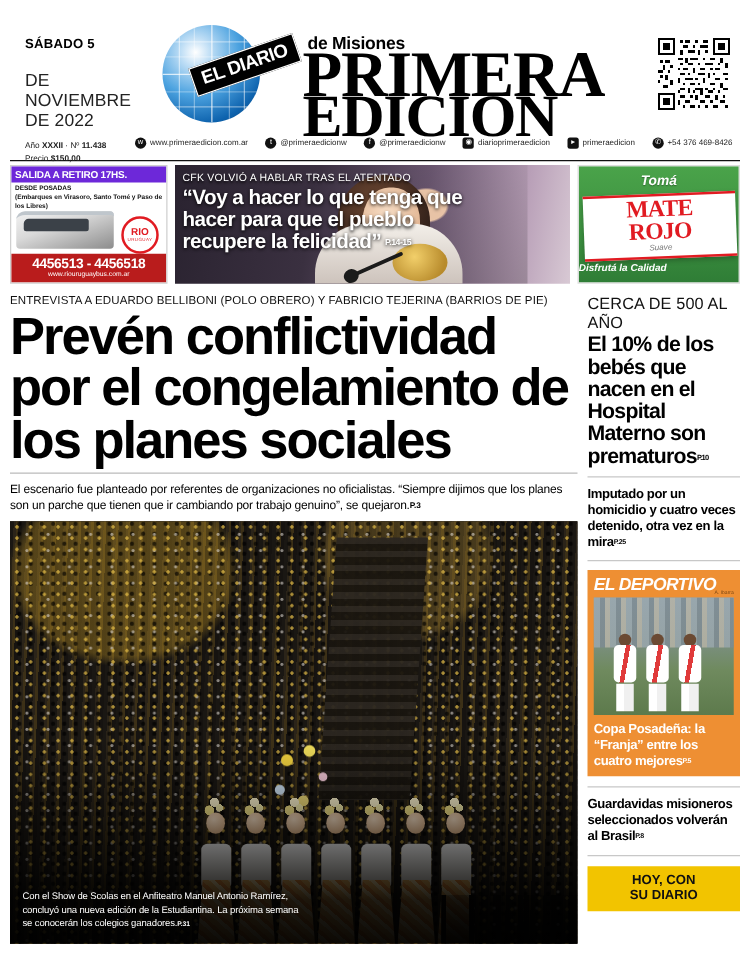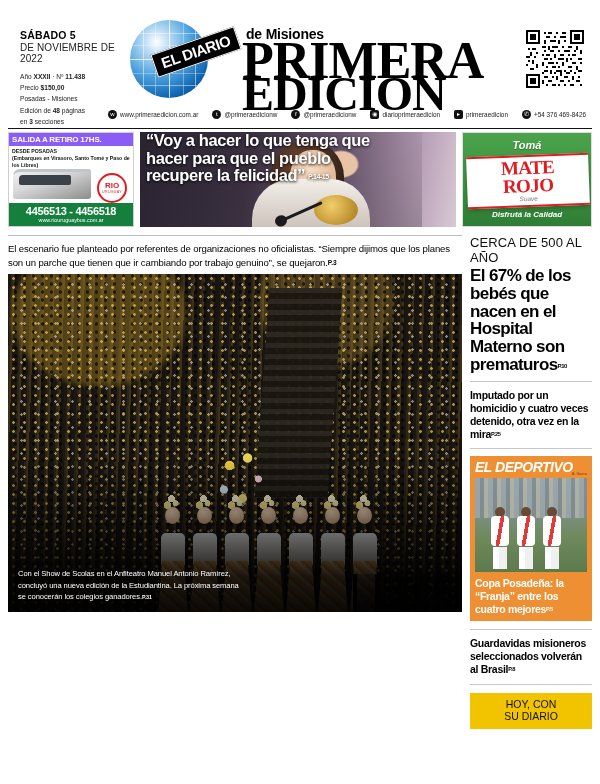--- a/index.html
+++ b/index.html
@@ -11,21 +11,21 @@
     overflow: hidden;
   }
   .page { position: relative; width: 600px; height: 784px; background:#fff; }
 
   
   .masthead { position: relative; height: 128px; padding: 0 8px; }
   .md-date {
     position: absolute; left: 20px; top: 30px; width: 108px;
   }
   .md-day { font-size: 10.5px; font-weight: 700; letter-spacing: .2px; line-height: 1.1; }
-  .md-month { font-size: 10px; letter-spacing: .1px; margin-top: 0; color:#222; }
+  .md-month { font-size: 14px; letter-spacing: .1px; margin-top: 14px; color:#222; }
   .md-meta { margin-top: 7px; font-size: 6.6px; line-height: 1.72; color: #222; }
   .md-meta b { font-weight: 700; }
 
   .md-logo {
     position: absolute; left: 130px; top: 16px; width: 340px; height: 92px;
   }
   .globe {
     position: absolute; left: 0; top: 4px; width: 78px; height: 78px;
     border-radius: 50%;
     background:
@@ -88,42 +88,42 @@
   }
   .soc-ico.sq { border-radius: 2px; }
   .rule { height: 1.2px; background: #111; margin: 0 8px; }
 
   
   .strip { display: flex; gap: 6px; padding: 3px 8px 0; height: 98px; }
   .ad-bus {
     width: 126px; border: 1px solid #cfcfcf; background: #fff;
     position: relative; overflow: hidden;
   }
-  .bus-top { background:#8b5cf6; color:#fff; font-size:8px; font-weight:700; padding:2px 3px; letter-spacing:-.2px;}
+  .bus-top { background:#6d28d9; color:#fff; font-size:8px; font-weight:700; padding:2px 3px; letter-spacing:-.2px;}
   .bus-sub { font-size:5.2px; font-weight:700; color:#e11b22; padding:2px 3px 0; line-height:1.35; }
   .bus-sub span { color:#111; display:block; }
   .bus-img {
     position:absolute; left:4px; top:36px; width:78px; height:30px;
     background: linear-gradient(160deg,#f2f2f2 0%,#d9d9d9 40%,#8c8c8c 100%);
     border-radius: 7px 3px 3px 3px;
     box-shadow: inset 0 6px 0 -3px #bfc6cc;
   }
   .bus-img:after{
     content:""; position:absolute; left:6px; top:6px; width:52px; height:10px;
     background:#3b4148; border-radius:4px 2px 2px 2px;
   }
   .bus-swoosh{ position:absolute; left:0; top:30px; width:126px; height:42px; background:#e11b22;
     clip-path: polygon(0 46%, 100% 14%, 100% 100%, 0 100%); opacity:.92; z-index:-1;}
   .bus-seal{
     position:absolute; right:6px; top:40px; width:30px; height:30px; border-radius:50%;
     border:2px solid #e11b22; display:flex; flex-direction:column; align-items:center; justify-content:center;
   }
   .bus-seal b{ color:#e11b22; font-size:8px; line-height:1; }
   .bus-seal i{ color:#e11b22; font-size:3.6px; font-style:normal; letter-spacing:.3px;}
-  .bus-bottom{ position:absolute; left:0; bottom:0; width:100%; background:#15803d; color:#fff; text-align:center; padding:2px 0 3px;}
+  .bus-bottom{ position:absolute; left:0; bottom:0; width:100%; background:#b91c1c; color:#fff; text-align:center; padding:2px 0 3px;}
   .bus-phone{ font-size:11px; font-weight:700; letter-spacing:-.3px;}
   .bus-web{ font-size:5.4px; }
 
   .ad-cfk {
     flex: 1; position: relative; overflow: hidden;
     background: linear-gradient(100deg,#2a2330 0%,#3a3040 35%,#6e5a74 62%,#b9a0b8 86%,#d8c9d4 100%);
   }
   .cfk-person{
     position:absolute; right:34px; top:0; width:150px; height:100%;
     background:
@@ -173,21 +173,21 @@
     position:absolute; top:22px; left:4px; width:122px; height:52px; background:#fff;
     transform: rotate(-2.2deg); box-shadow:0 2px 4px rgba(0,0,0,.25); z-index:2;
     border-top:2px solid #e11b22; border-bottom:2px solid #e11b22;
     display:flex; flex-direction:column; align-items:center; justify-content:center;
   }
   .mate-m{ color:#e11b22; font-size:19px; font-weight:700; line-height:.86; letter-spacing:-.6px;
     font-family:"Liberation Serif", serif; }
   .mate-r{ color:#e11b22; font-size:19px; font-weight:700; line-height:.9; letter-spacing:-.6px;
     font-family:"Liberation Serif", serif; }
   .mate-suave{ color:#7a7a7a; font-size:6.5px; font-style:italic; margin-top:1px;}
-  .mate-foot{ position:absolute; bottom:7px; left:0; width:100%; text-align:center; color:#fff;
+  .mate-foot{ position:absolute; bottom:7px; left:0; width:100%; text-align:left; color:#fff;
     font-size:8px; font-style:italic; font-weight:700; z-index:3;}
 
   
   .body-wrap { display: flex; gap: 8px; padding: 8px 8px 0; }
   .col-main { width: 454px; }
   .col-side { width: 124px; }
 
   .kicker {
     font-size: 9.2px; letter-spacing: .1px; padding-bottom: 3px; color:#111;
   }
@@ -291,21 +291,21 @@
   .dep-p{ position:absolute; bottom:4%; width:22px; height:66%;}
   .dep-p .h{ position:absolute; left:6px; top:0; width:10px; height:10px; border-radius:50%; background:#6b4a33;}
   .dep-p .b{ position:absolute; left:2px; top:9px; width:18px; height:30px; border-radius:4px;
     background: linear-gradient(100deg,#fff 0 42%, #e03a3a 42% 58%, #fff 58% 100%);}
   .dep-p .l{ position:absolute; left:4px; bottom:0; width:14px; height:22px;
     background: linear-gradient(90deg,#fff 0 45%, #f0f0f0 45% 100%);}
   .dep-cap{ color:#fff; font-size:10.5px; font-weight:700; line-height:1.2; letter-spacing:-.3px; margin-top:5px;}
   .dep-cap .pg{ font-size:5.6px; vertical-align:2px;}
 
   .hoy-box{ margin-top:8px; }
-  .hoy-top{ background:#f2c400; color:#111; text-align:center; font-size:10.5px; font-weight:400;
+  .hoy-top{ background:#f2c400; color:#111; text-align:center; font-size:10.5px; font-weight:700;
     line-height:1.14; padding:6px 2px;}
   .hoy-bot{ background:#1f7a3f; color:#fff; text-align:center; font-size:19px; font-weight:700;
     letter-spacing:-.6px; padding:5px 2px 7px;}
   .hoy-bot .amp{ font-size:13px; }
 </style>
 </head>
 <body>
 
 <div class="page">
 
@@ -506,39 +506,42 @@
     </div>
 
     <div class="ad-cfk">
       <div class="cfk-person">
         <div class="cfk-hair"></div>
         <div class="cfk-face"></div>
         <div class="cfk-body"></div>
         <div class="cfk-gold"></div>
       </div>
       <div class="cfk-mic"></div>
+      <div class="cfk-kicker">CFK VOLVIÓ A HABLAR TRAS EL ATENTADO</div>
       <div class="cfk-quote">
         <span>“Voy a hacer lo que tenga que hacer para que el pueblo recupere la felicidad”</span><span class="cfk-page">P.14-15</span>
       </div>
     </div>
 
     <div class="ad-mate">
       <div class="mate-toma">Tomá</div>
       <div class="mate-band">
         <div class="mate-m">MATE</div>
         <div class="mate-r">ROJO</div>
         <div class="mate-suave">Suave</div>
       </div>
       <div class="mate-foot">Disfrutá la Calidad</div>
     </div>
   </div>
 
   <div class="body-wrap">
 
     <div class="col-main">
+      <div class="kicker">ENTREVISTA A EDUARDO BELLIBONI (POLO OBRERO) Y FABRICIO TEJERINA (BARRIOS DE PIE)</div>
+      <div class="headline">Prevén conflictividad por el congelamiento de los planes sociales</div>
       <div class="deck">
         <span>El escenario fue planteado por referentes de organizaciones no oficialistas. “Siempre dijimos que los planes son un parche que tienen que ir cambiando por trabajo genuino”, se quejaron.</span><span class="pg">P.3</span>
       </div>
 
       <div class="photo">
 
         <div class="crowd"></div>
         <div class="crowd-dots"></div>
         <div class="stage-steps"></div>
         <div class="balloon-cluster"></div>
@@ -596,21 +599,21 @@
           </div>
         </div>
       </div>
     </div>
 
     <div class="col-side">
 
       <div>
         <div class="s-kicker">CERCA DE 500 AL AÑO</div>
         <div class="s-head">
-          <span>El 67% de los bebés que nacen en el Hospital Materno son prematuros</span><span class="pg">P.10</span>
+          <span>El 10% de los bebés que nacen en el Hospital Materno son prematuros</span><span class="pg">P.10</span>
         </div>
       </div>
 
       <div class="s-sep"></div>
 
       <div>
         <div class="s-sub">
           <span>Imputado por un homicidio y cuatro veces detenido, otra vez en la mira</span><span class="pg">P.25</span>
         </div>
       </div>

